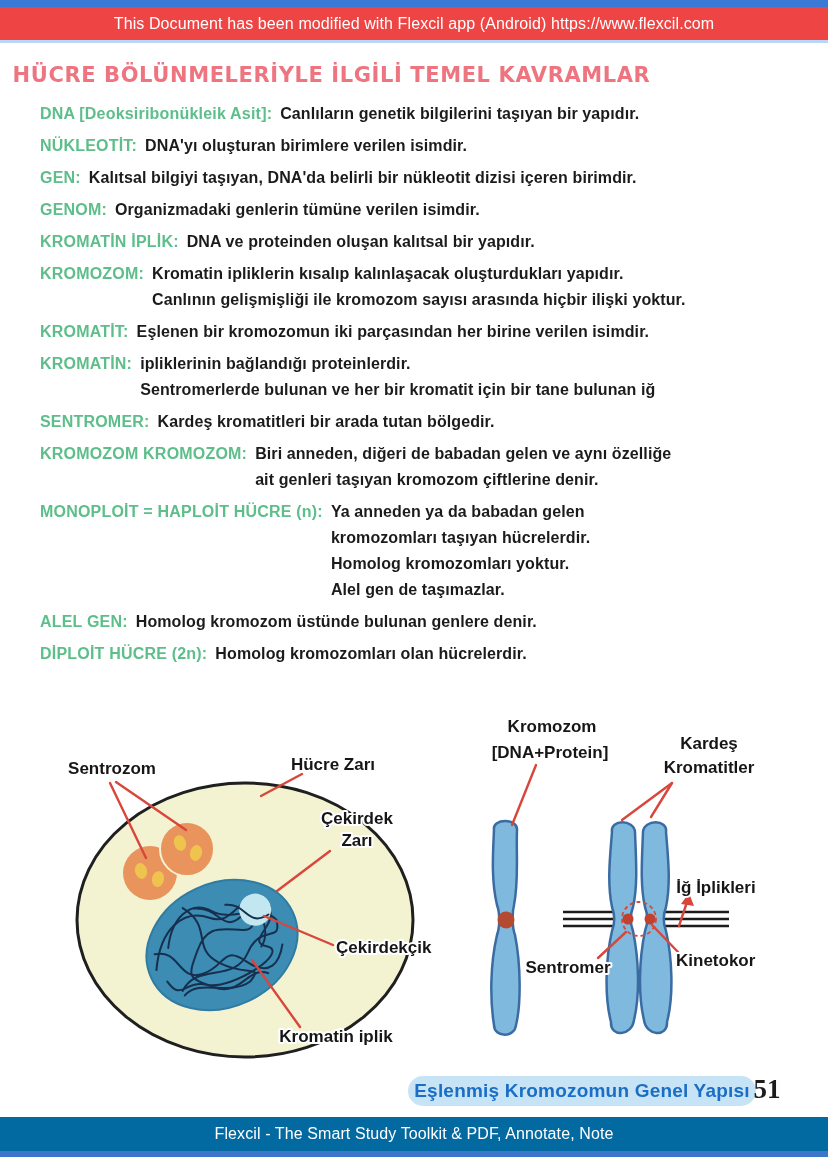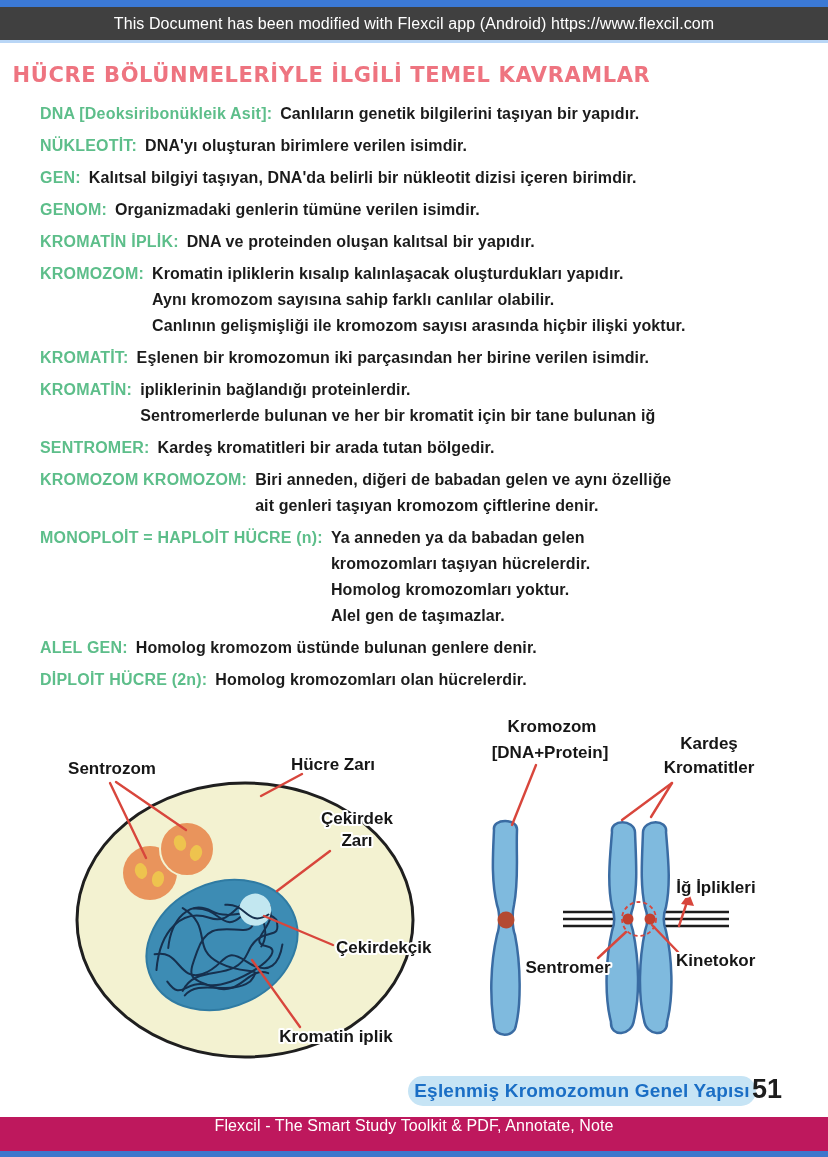--- a/index.html
+++ b/index.html
@@ -2,21 +2,21 @@
 <html><head>
 <meta charset="utf-8">
 <style>
   html,body{margin:0;padding:0;background:#ffffff;}
   .page{position:relative;width:828px;height:1157px;background:#ffffff;overflow:hidden;
         font-family:"Liberation Sans",sans-serif;}
 
   
   .banner-top{position:absolute;top:0;left:0;width:828px;height:43px;}
   .banner-top .strip-dark{height:7px;background:#3b79d6;}
-  .banner-top .strip-main{height:33px;background:#404040;display:flex;align-items:center;justify-content:center;}
+  .banner-top .strip-main{height:33px;background:#ef4444;display:flex;align-items:center;justify-content:center;}
   .banner-top .strip-light{height:3px;background:#b9d6f6;}
   .banner-top .txt{color:#ffffff;font-size:16px;letter-spacing:.1px;}
 
   
   .title{position:absolute;top:63px;left:0;width:663px;text-align:center;
          font-family:"DejaVu Sans",sans-serif;font-weight:bold;font-size:21px;
          letter-spacing:.6px;color:#ee7480;}
 
   
   #defs{position:absolute;top:101px;left:40px;right:2px;
@@ -32,25 +32,25 @@
   .leader{stroke:#d8463c;stroke-width:2.4;stroke-linecap:round;}
   .fiber{stroke:#1c1c1c;stroke-width:2.4;}
 
   
   .caption{position:absolute;top:1048px;left:408px;width:348px;height:30px;border-radius:15px;
            background:#c6e4f5;display:flex;align-items:center;justify-content:center;
            color:#1a6ec5;font-weight:bold;font-size:19px;letter-spacing:.2px;margin-top:28px;}
 
   
   .pagenum{position:absolute;top:1074px;left:742px;width:50px;text-align:center;
-           font-family:Liberation Sans, sans-serif;font-weight:bold;font-size:27px;color:#1d1d1d;}
+           font-family:Liberation Serif, serif;font-weight:bold;font-size:27px;color:#1d1d1d;}
 
   
   .banner-bottom{position:absolute;bottom:0;left:0;width:828px;height:40px;}
-  .banner-bottom .strip-main{height:34px;background:#be185d;display:flex;justify-content:center;}
+  .banner-bottom .strip-main{height:34px;background:#0369a1;display:flex;align-items:center;justify-content:center;}
   .banner-bottom .strip-dark{height:6px;background:#3d77cc;}
   .banner-bottom .txt{color:#ffffff;font-size:16px;letter-spacing:.1px;}
 </style>
 </head>
 <body>
 
 <div class="page">
 
   <div class="banner-top">
     <div class="strip-dark"></div>
@@ -90,21 +90,20 @@
       <div class="def">
         <span class="term">KROMATİN İPLİK:</span>
         <div class="dlines">
           <div class="dline">DNA ve proteinden oluşan kalıtsal bir yapıdır.</div>
         </div>
       </div>
       <div class="def">
         <span class="term">KROMOZOM:</span>
         <div class="dlines">
           <div class="dline">Kromatin ipliklerin kısalıp kalınlaşacak oluşturdukları yapıdır.</div>
-          <div class="dline">Aynı kromozom sayısına sahip farklı canlılar olabilir.</div>
           <div class="dline">Canlının gelişmişliği ile kromozom sayısı arasında hiçbir ilişki yoktur.</div>
         </div>
       </div>
       <div class="def">
         <span class="term">KROMATİT:</span>
         <div class="dlines">
           <div class="dline">Eşlenen bir kromozomun iki parçasından her birine verilen isimdir.</div>
         </div>
       </div>
       <div class="def">

